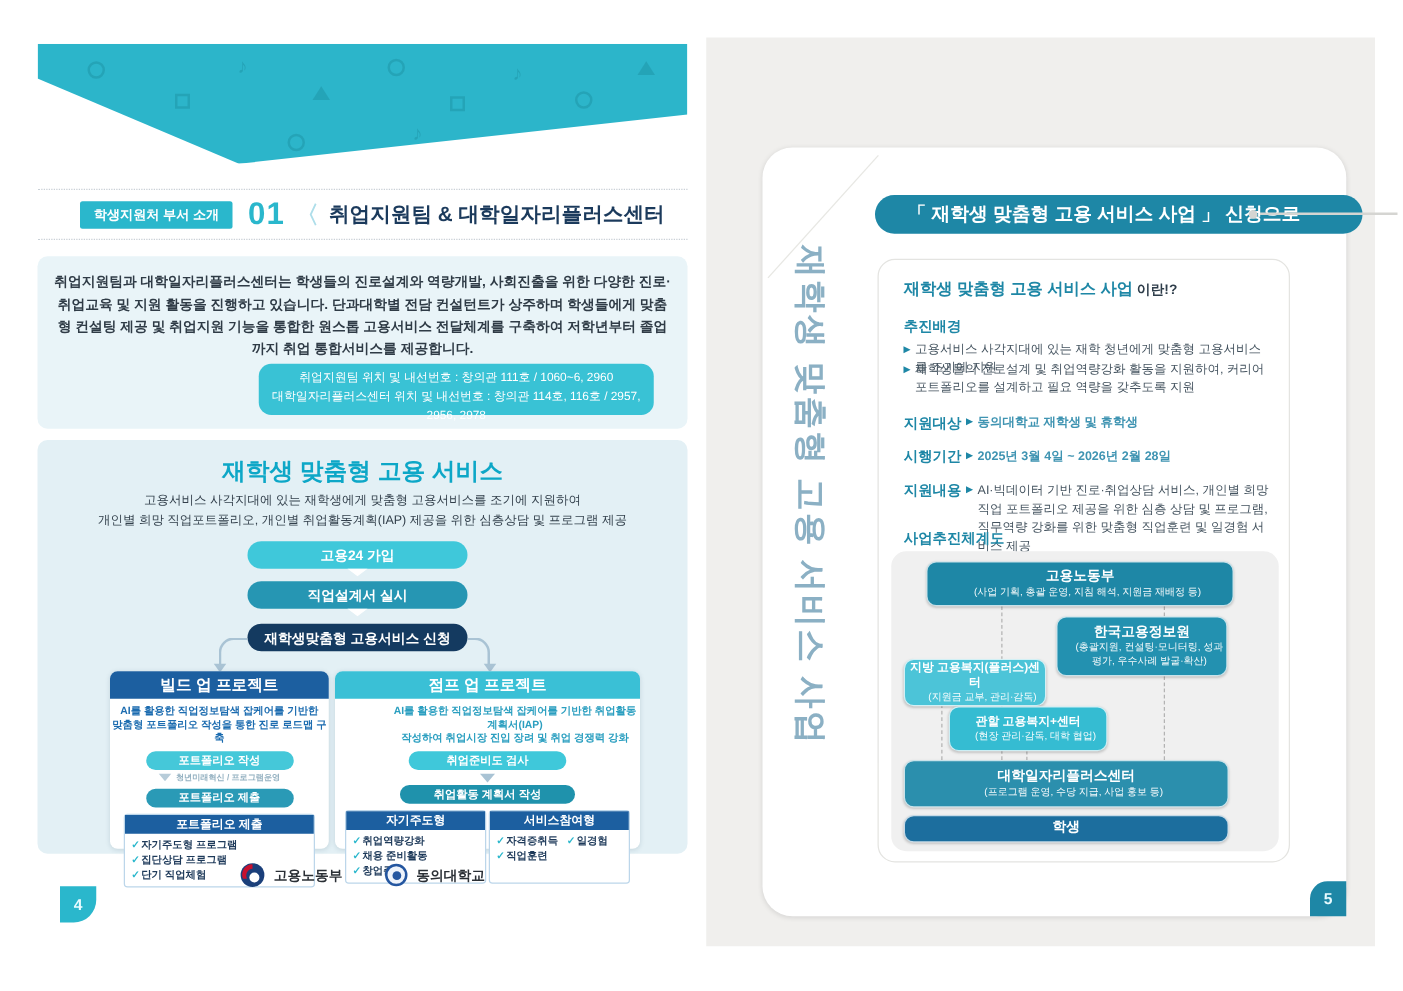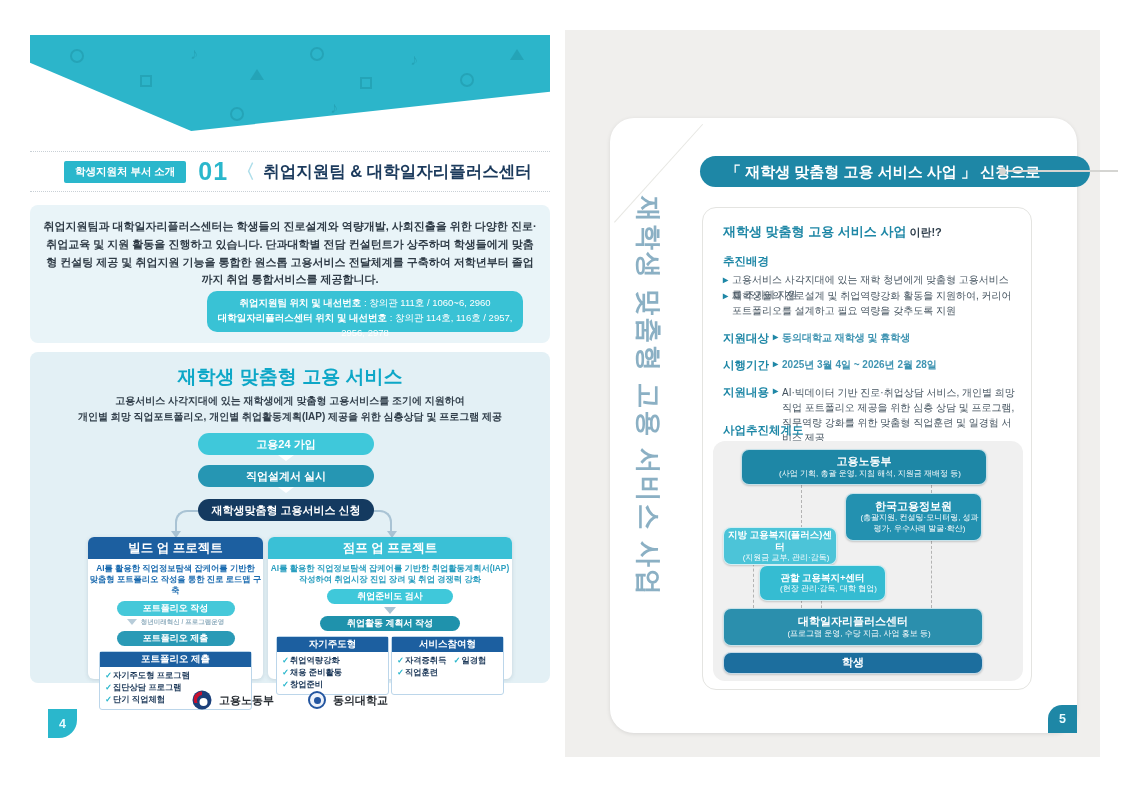--- a/index.html
+++ b/index.html
@@ -24,25 +24,25 @@
              padding:4px 11px; border-radius:2px; white-space:nowrap; }
   .sec-num { margin-left:12px; color:#2ab7cc; font-size:25px; font-weight:800; letter-spacing:1px; }
   .sec-chev{ margin-left:8px; color:#aedeea; font-size:19px; font-weight:800; }
   .sec-title{ margin-left:8px; color:#1b3a5c; font-size:16.5px; font-weight:800; white-space:nowrap; }
 
   .intro { position:absolute; left:0; top:205px; width:520px; height:138px; background:#e9f4f8; border-radius:8px; }
   .intro-para { margin:13px auto 0; width:494px; text-align:center; font-size:11px; font-weight:600;
                 color:#2f3b46; line-height:1.62; }
   .contact { position:absolute; left:177px; top:86px; width:316px; height:41px; background:#39c2d5;
              border-radius:10px; color:#fff; text-align:center; font-size:9.5px; line-height:1.6; padding-top:4px; }
-  .contact b { font-weight:700; }
+  .contact b { font-weight:400; }
 
   .service { position:absolute; left:0; top:352px; width:520px; height:331px; background:#e3f0f5; border-radius:8px; }
   .svc-title { position:absolute; top:12px; width:100%; text-align:center; color:#0da7c7; font-size:19px; font-weight:800; }
-  .svc-desc  { position:absolute; top:41px; width:100%; text-align:center; color:#33404c; font-size:10px; line-height:1.55; font-weight:700;}
+  .svc-desc  { position:absolute; top:41px; width:100%; text-align:center; color:#33404c; font-size:10px; line-height:1.55; font-weight:400;}
   .fpill { position:absolute; left:168px; width:176px; height:22px; border-radius:11px; color:#fff;
            font-size:11px; font-weight:700; display:flex; align-items:center; justify-content:center; }
   .fpill.p1 { top:81px;  background:#3fc8da; }
   .fpill.p2 { top:113px; background:#2696b3; }
   .fpill.p3 { top:147px; background:#143a60; }
   .fpill.p1::after, .fpill.p2::after { content:""; position:absolute; left:50%; bottom:-6px; transform:translateX(-50%);
            border-left:8px solid transparent; border-right:8px solid transparent; border-top:6px solid #fff; }
   .br-curve-l { position:absolute; left:145px; top:158px; width:23px; height:22px;
                 border-top:2px solid #a9c3d4; border-left:2px solid #a9c3d4; border-top-left-radius:12px; }
   .br-curve-r { position:absolute; left:344px; top:158px; width:18px; height:22px;
@@ -52,21 +52,21 @@
 
   .card { position:absolute; top:185px; background:#fff; border-radius:6px; box-shadow:0 1px 4px rgba(20,60,90,.15); height:142px; }
   .card.build { left:58px;  width:175px; }
   .card.jump  { left:238px; width:244px; }
   .card-head { height:22px; border-radius:6px 6px 0 0; color:#fff; font-size:12.5px; font-weight:800;
                display:flex; align-items:center; justify-content:center; }
   .build .card-head { background:#1c5fa0; }
   .jump  .card-head { background:#3ac0d6; }
   .card-desc { margin-top:4px; text-align:center; font-size:8.3px; font-weight:700; line-height:1.35; }
   .build .card-desc { color:#1c6cb0; }
-  .jump  .card-desc { color:#2b9fc0; }
+  .jump  .card-desc { color:#2b9fc0;padding-left:44px; }
   .spill { margin:4px auto 0; height:15px; border-radius:8px; color:#fff; font-size:9px; font-weight:700;
            display:flex; align-items:center; justify-content:center; }
   .noterow { display:flex; align-items:center; justify-content:center; gap:4px; margin-top:2px; height:9px; }
   .mini-arrow { width:0; height:0; border-left:5px solid transparent; border-right:5px solid transparent; border-top:6px solid #b7ccd9; }
   .note-txt { font-size:6.5px; color:#93b0c0; font-weight:600; }
   .midarrow { width:0; height:0; margin:3px auto 2px; border-left:6px solid transparent; border-right:6px solid transparent; border-top:7px solid #a9c3d4; }
   .subbox { border:1px solid #bcd6ea; border-radius:3px; background:#fff; }
   .subbox .sb-head { background:#1c5fa0; color:#fff; font-size:9.5px; font-weight:700; height:15px;
                      display:flex; align-items:center; justify-content:center; }
   .sb-body { padding:3px 5px 4px; display:flex; flex-wrap:wrap; column-gap:7px; row-gap:1px; }

